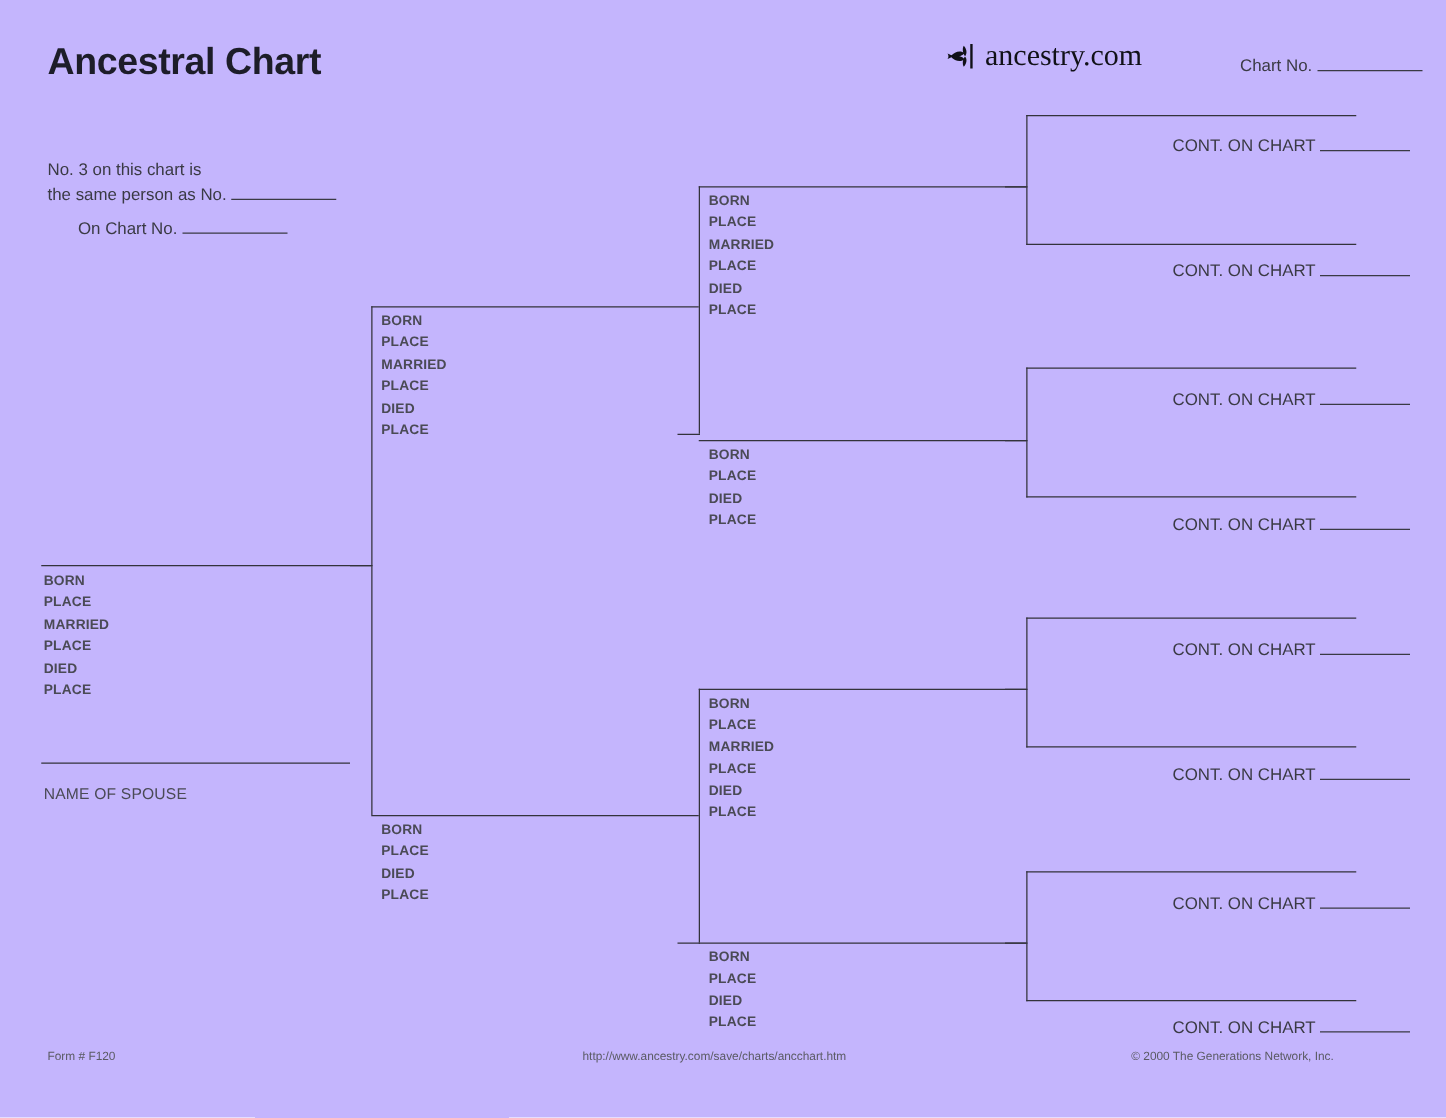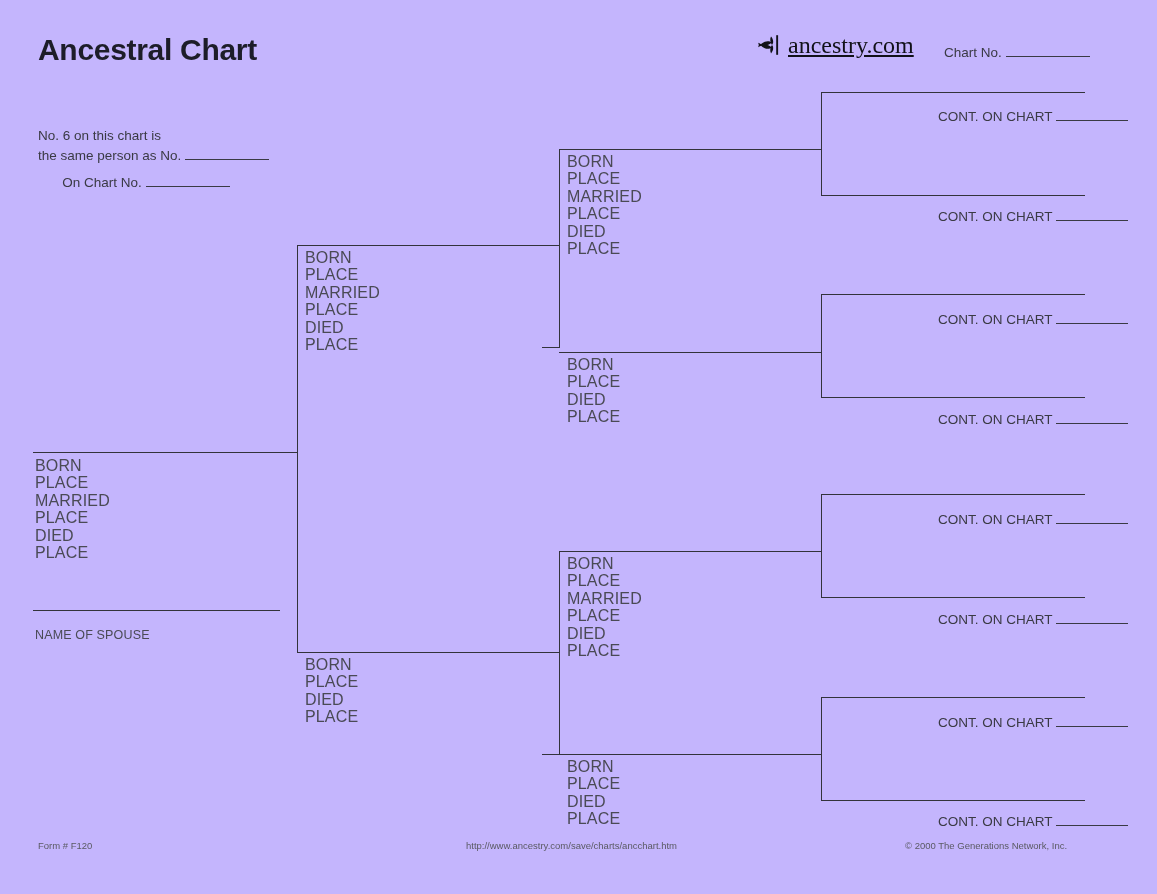--- a/index.html
+++ b/index.html
@@ -42,26 +42,25 @@
     display: block;
     width: 30px;
     height: 24px;
   }
   .brand-word {
     font-family: "Liberation Serif", serif;
     font-size: 24px;
     color: #111118;
     line-height: 1;
     margin-left: 1px;
-    text-decoration: underline;
   }
 
   .chart-no {
     position: absolute;
-    left: 944px;
+    left: 992px;
     top: 45px;
     font-size: 13.5px;
     color: #3a3a44;
     white-space: nowrap;
   }
 
   .blank {
     display: inline-block;
     border-bottom: 1px solid #3a3a44;
     vertical-align: baseline;
@@ -98,24 +97,25 @@
   }
   .vrule {
     position: absolute;
     width: 0;
     border-left: 1px solid #33333b;
   }
 
   
   .fields {
     position: absolute;
-    font-size: 16px;
+    font-size: 11px;
     line-height: 17.4px;
     color: #4a4a55;
     letter-spacing: 0.15px;
+    font-weight: bold;
   }
   .fields div { white-space: nowrap; }
 
   .spouse-label {
     position: absolute;
     font-size: 12.5px;
     color: #4a4a55;
     letter-spacing: 0.15px;
     white-space: nowrap;
     margin-top: 13px;
@@ -163,21 +163,21 @@
     </span>
     <span class="brand-word">ancestry.com</span>
   </div>
 
   <div class="chart-no">
     <span>Chart No.</span>
     <span class="blank blank-md"></span>
   </div>
 
   <div class="note">
-    <div>No. 6 on this chart is</div>
+    <div>No. 3 on this chart is</div>
     <div>
       <span>the same person as No.</span>
       <span class="blank blank-md"></span>
     </div>
   </div>
   <div class="note-line3">
     <span>On Chart No.</span>
     <span class="blank blank-md"></span>
   </div>
 

